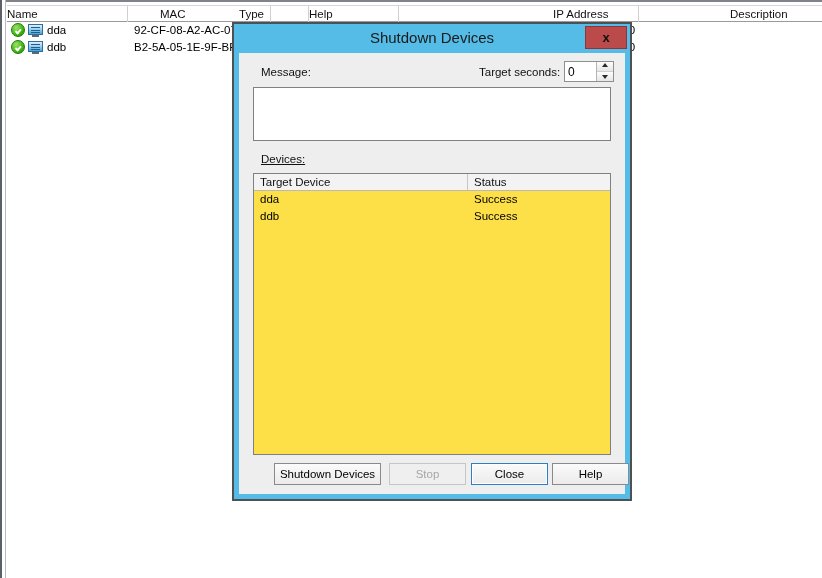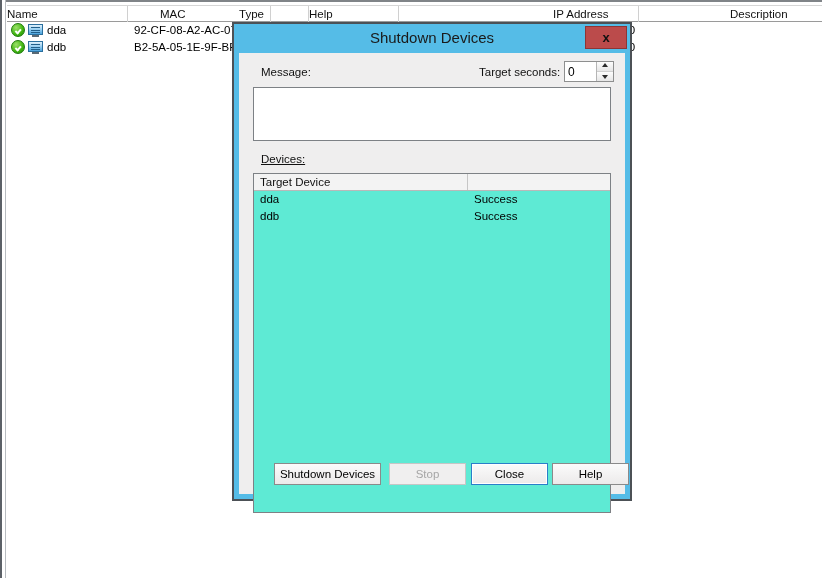--- a/index.html
+++ b/index.html
@@ -305,22 +305,22 @@
     color: #000;
     padding: 2px 3px;
   }
 
   
   #devices-listview {
     position: absolute;
     left: 14px;
     top: 120px;
     width: 358px;
-    height: 340px;
-    background: #5eead4;
+    height: 282px;
+    background: #fde047;
     border: 1px solid #7d8185;
     box-sizing: border-box;
     overflow: hidden;
   }
   #devices-list-header {
     position: relative;
     height: 17px;
     background: #f3f3f3;
     border-bottom: 1px solid #b9b9b9;
     box-sizing: border-box;
@@ -468,20 +468,21 @@
     </div>
 
     <textarea id="message-textarea" placeholder="" style=""></textarea>
 
     <div class="field-label" id="devices-label">Devices:</div>
 
     <div id="devices-listview">
 
       <div id="devices-list-header">
         <div class="list-col-head" id="list-head-target">Target Device</div>
+        <div class="list-col-head" id="list-head-status">Status</div>
       </div>
 
       <div class="list-row">
         <div class="list-cell list-cell-device">dda</div>
         <div class="list-cell list-cell-status">Success</div>
       </div>
 
       <div class="list-row">
         <div class="list-cell list-cell-device">ddb</div>
         <div class="list-cell list-cell-status">Success</div>

